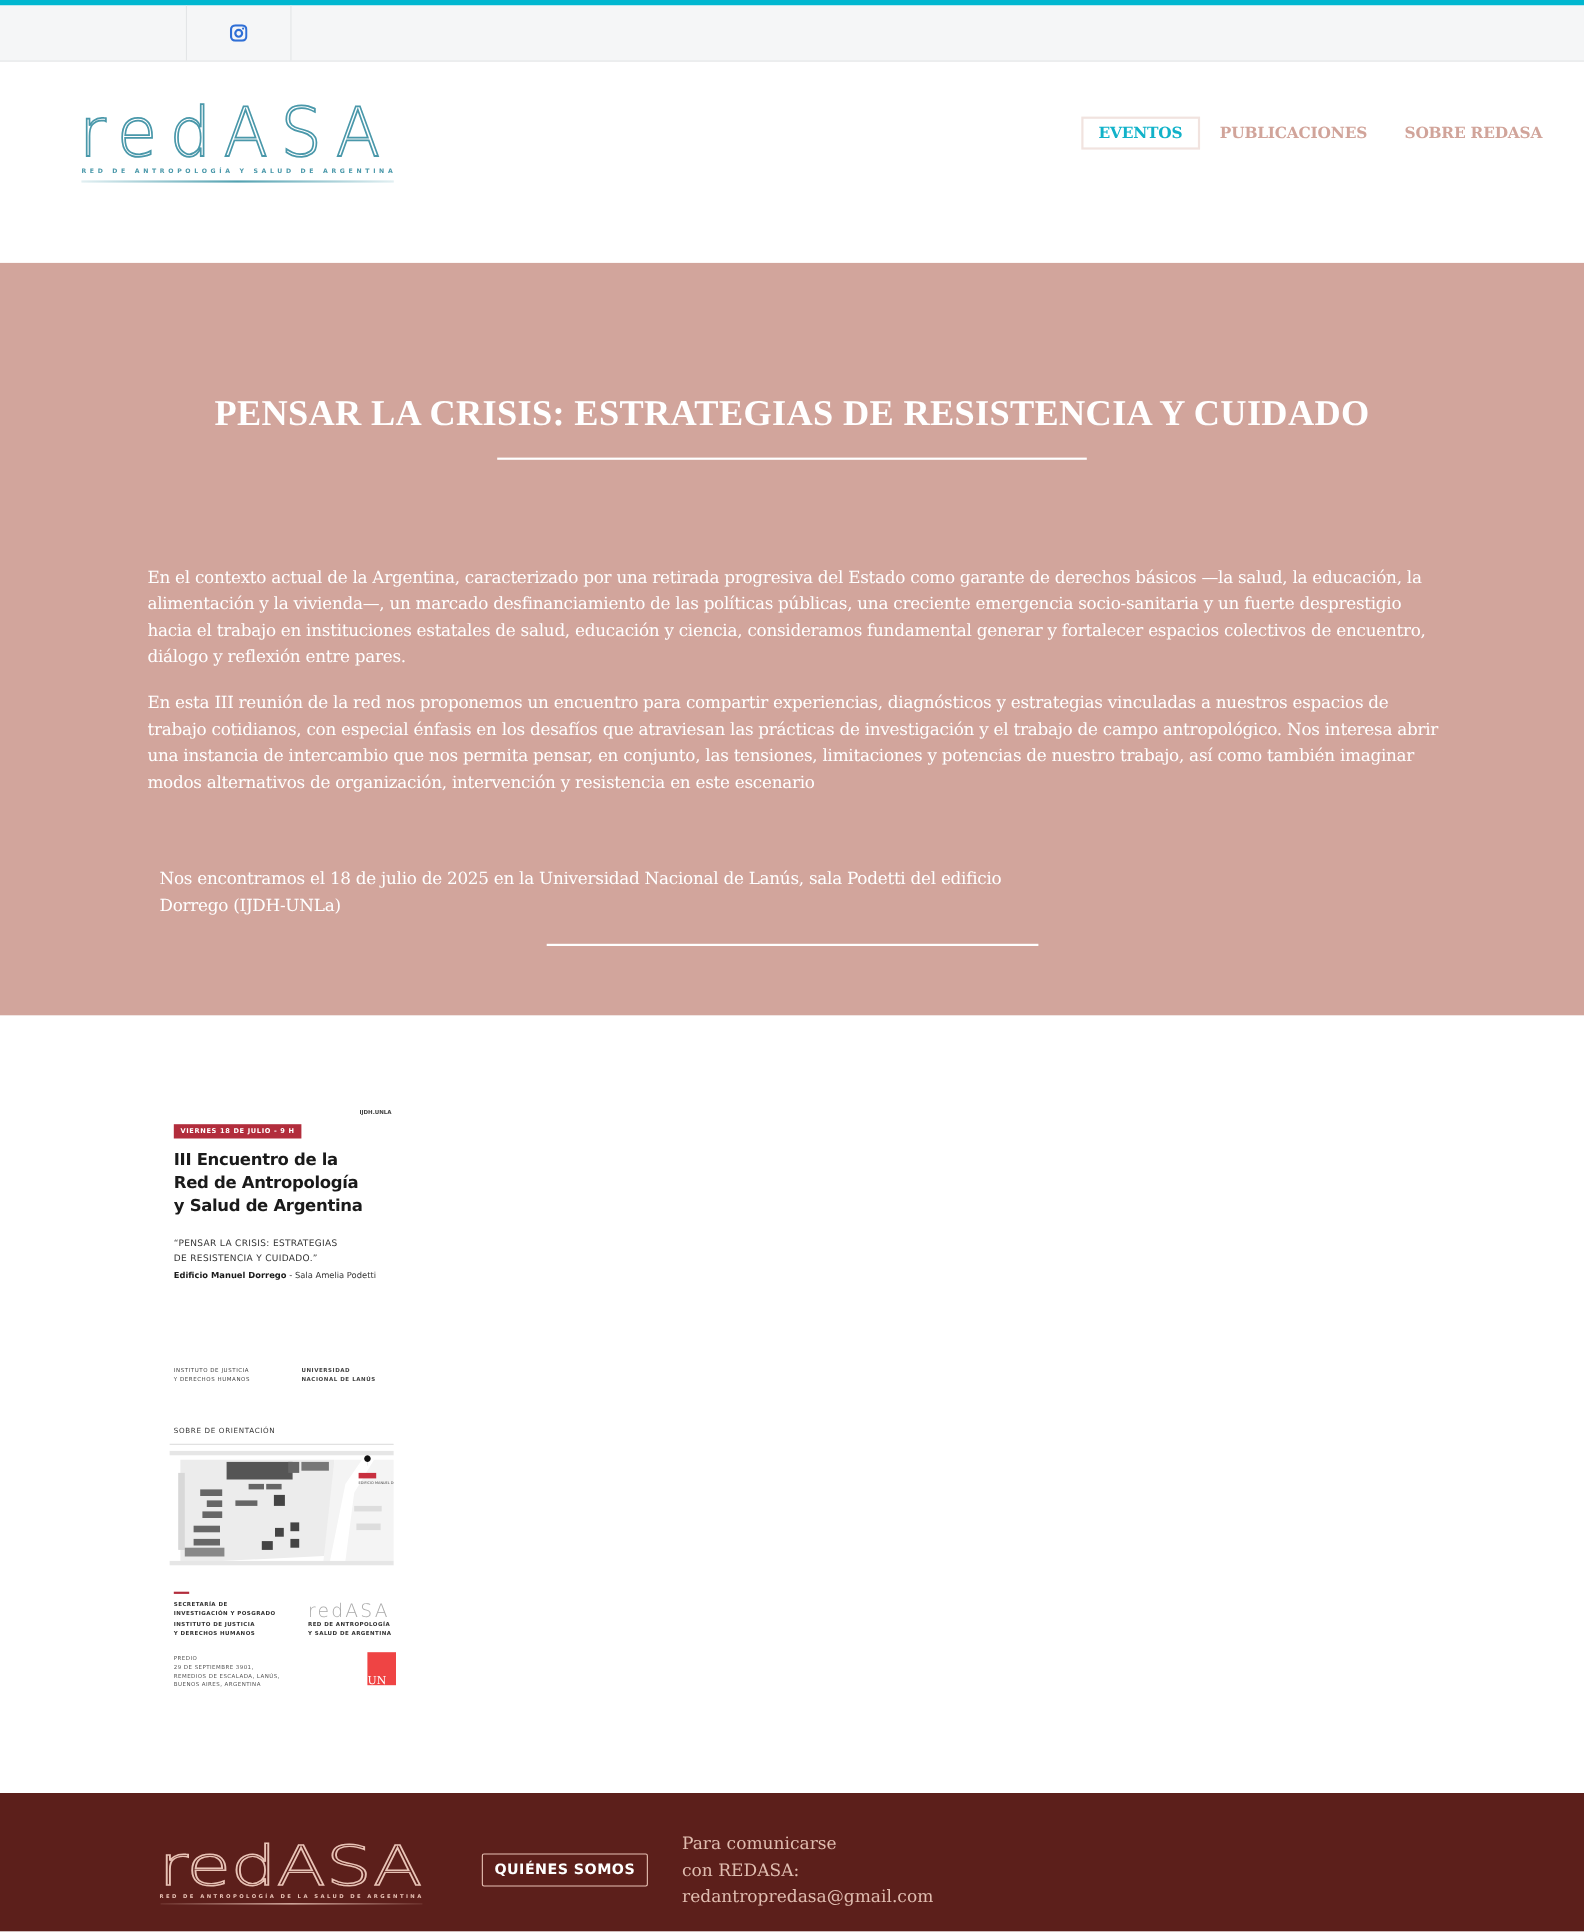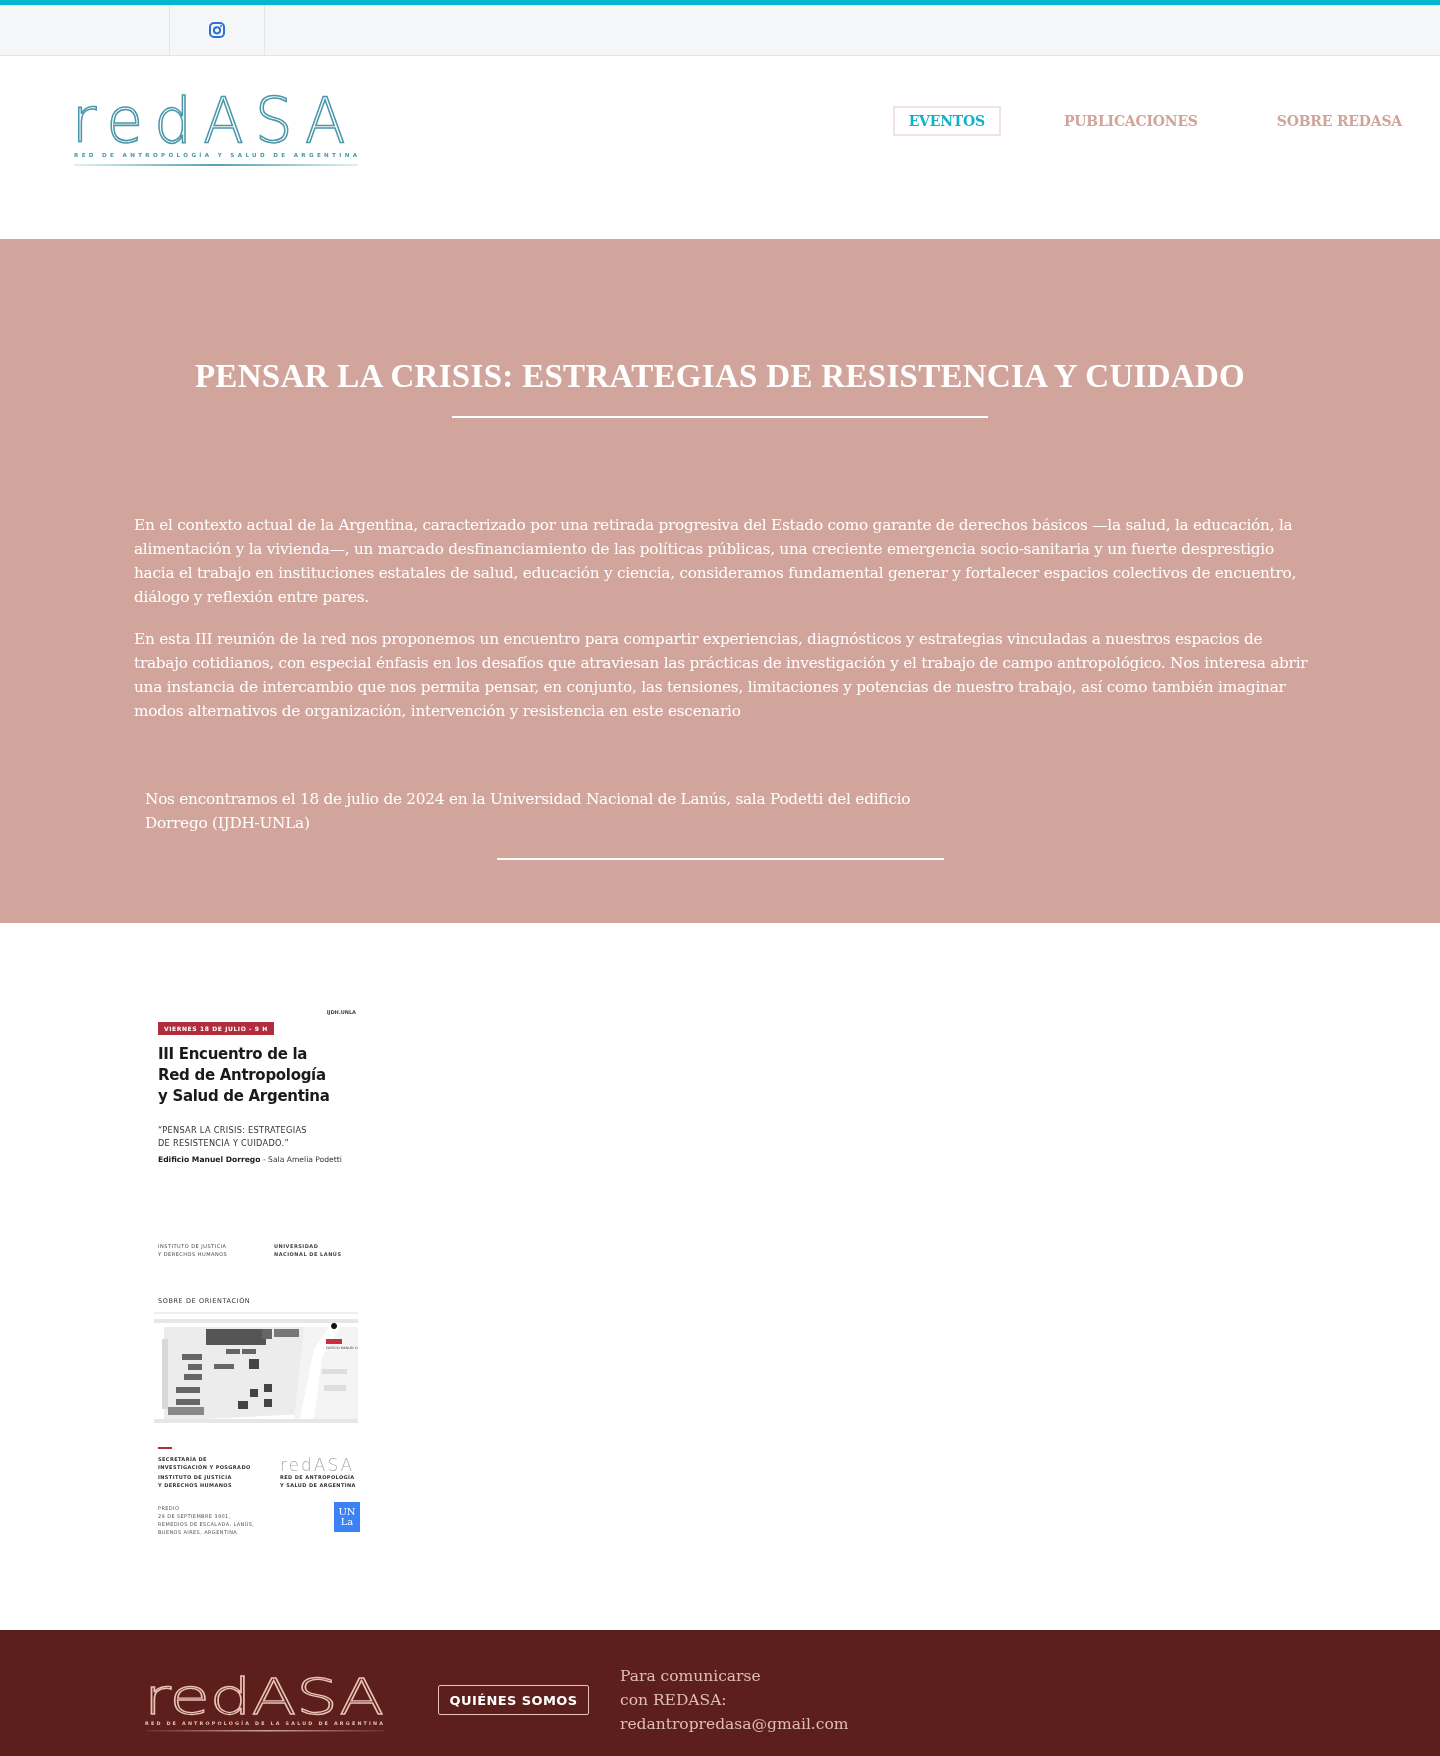--- a/index.html
+++ b/index.html
@@ -6,21 +6,21 @@
     html, body { width: 1440px; background: #ffffff; }
     body { font-family: "DejaVu Serif", serif; color: #333; }
 
     .accent-bar { height: 5px; background: #00b7d0; }
     .topbar { height: 51px; background: #f5f6f7; border-bottom: 1px solid #e3e5e7; display: flex; }
     .topbar-spacer { width: 169px; }
     .social-cell { width: 96px; height: 50px; border-left: 1px solid #e3e5e7; border-right: 1px solid #e3e5e7; display: flex; align-items: center; justify-content: center; cursor: pointer; }
 
     .header { height: 183px; position: relative; }
     .logo { position: absolute; left: 72px; top: 28px; width: 290px; height: 130px; display: block; }
-    .nav { position: absolute; right: 22px; top: 50px; display: flex; align-items: center; gap: 45px; }
+    .nav { position: absolute; right: 22px; top: 50px; display: flex; align-items: center; }
     .nav-item { font-family: "DejaVu Serif", serif; font-weight: bold; font-size: 14px; color: #d1a49a; padding: 6px 16px; margin-left: 2px; cursor: pointer; letter-spacing: -0.2px; text-decoration: none; }
     .nav-item.active { color: #11b2c9; border: 2px solid #f1e3df; padding: 5px 14px; }
 
     .hero { background: #d2a59c; height: 684px; position: relative; color: #ffffff; }
     .hero-kicker { position: absolute; top: 84px; left: 0; right: 0; text-align: center; font-family: "Liberation Serif", serif; font-weight: bold; font-size: 17px; letter-spacing: 0.1px; }
     .hero-title { position: absolute; top: 119px; left: 0; right: 0; text-align: center; font-family: "Liberation Serif", serif; font-weight: bold; font-size: 33px; letter-spacing: 0.3px; }
     .hero-rule1 { position: absolute; top: 177px; left: 452px; width: 536px; height: 2px; background: #ffffff; }
     .hero-body { position: absolute; top: 274px; left: 134px; width: 1180px; font-family: "DejaVu Serif", serif; font-size: 15.3px; line-height: 24px; letter-spacing: -0.25px; }
     .hero-body p { margin-bottom: 18px; }
     .hero-venue { position: absolute; top: 548px; left: 145px; width: 790px; font-family: "DejaVu Serif", serif; font-size: 15.3px; line-height: 24px; letter-spacing: -0.25px; }
@@ -33,21 +33,21 @@
     .p-title { position: absolute; left: 6px; top: 37px; width: 200px; font-size: 15px; font-weight: bold; line-height: 21px; letter-spacing: -0.3px; }
     .p-sub { position: absolute; left: 6px; top: 117px; font-size: 8.2px; line-height: 13px; letter-spacing: 0.3px; color: #333; }
     .p-place { position: absolute; left: 6px; top: 148px; font-size: 7.6px; color: #333; }
     .p-place b { color: #1a1a1a; }
     .p-inst { position: absolute; top: 235px; font-size: 5px; line-height: 8px; letter-spacing: 0.5px; color: #444; }
     .p-plano-label { position: absolute; left: 6px; top: 290px; font-size: 6.5px; letter-spacing: 0.6px; color: #333; }
     .p-map { position: absolute; left: 2px; top: 302px; width: 204px; height: 120px; }
     .p-redline { position: absolute; left: 6px; top: 440px; width: 14px; height: 2px; background: #b22d3c; }
     .p-foot { position: absolute; font-size: 5px; line-height: 8px; letter-spacing: 0.4px; color: #333; font-weight: bold; }
     .p-addr { position: absolute; left: 6px; top: 497px; font-size: 5px; line-height: 8px; letter-spacing: 0.4px; color: #555; }
-    .p-unla { position: absolute; right: 2px; top: 495px; width: 26px; height: 30px; background: #3b82f6; color: #fff; font-family: "DejaVu Serif", serif; font-size: 10px; line-height: 10px; text-align: center; padding-top: 5px; }
+    .p-unla { position: absolute; right: 2px; top: 495px; width: 26px; height: 30px; background: #ef4444; color: #fff; font-family: "DejaVu Serif", serif; font-size: 10px; line-height: 10px; padding-top: 22px; }
     .p-minilogo { position: absolute; left: 128px; top: 448px; font-family: "DejaVu Sans", sans-serif; font-weight: 200; font-size: 17px; color: #aaa; letter-spacing: 2px; }
 
     .footer { height: 126px; background: #5c1f1b; position: relative; color: #e8c2b5; }
     .f-logo { position: absolute; left: 144px; top: 40px; width: 245px; height: 66px; }
     .f-btn { position: absolute; left: 438px; top: 55px; width: 151px; height: 30px; border: 1px solid #e8c2b5; border-radius: 2px; background: transparent; color: #ffffff; font-family: "DejaVu Sans", sans-serif; font-size: 13px; letter-spacing: 0.4px; cursor: pointer; font-weight: bold; }
     .f-contact { position: absolute; left: 620px; top: 34px; font-family: "DejaVu Serif", serif; font-size: 15.5px; line-height: 24px; color: #e0bdb0; }
     .f-contact a { color: #e0bdb0; text-decoration: none; }
   </style>
 </head>
 <body>
@@ -86,21 +86,21 @@
   </nav>
 </header>
 
 <section class="hero">
   <h1 class="hero-title">PENSAR LA CRISIS: ESTRATEGIAS DE RESISTENCIA Y CUIDADO</h1>
   <div class="hero-rule1"></div>
   <div class="hero-body">
     <p> En el contexto actual de la Argentina, caracterizado por una retirada progresiva del Estado como garante de derechos básicos —la salud, la educación, la alimentación y la vivienda—, un marcado desfinanciamiento de las políticas públicas, una creciente emergencia socio-sanitaria y un fuerte desprestigio hacia el trabajo en instituciones estatales de salud, educación y ciencia, consideramos fundamental generar y fortalecer espacios colectivos de encuentro, diálogo y reflexión entre pares.</p>
     <p> En esta III reunión de la red nos proponemos un encuentro para compartir experiencias, diagnósticos y estrategias vinculadas a nuestros espacios de trabajo cotidianos, con especial énfasis en los desafíos que atraviesan las prácticas de investigación y el trabajo de campo antropológico. Nos interesa abrir una instancia de intercambio que nos permita pensar, en conjunto, las tensiones, limitaciones y potencias de nuestro trabajo, así como también imaginar modos alternativos de organización, intervención y resistencia en este escenario</p>
   </div>
-  <p class="hero-venue">Nos encontramos el 18 de julio de 2024 en la Universidad Nacional de Lanús, sala Podetti del edificio Dorrego (IJDH-UNLa)</p>
+  <p class="hero-venue">Nos encontramos el 18 de julio de 2025 en la Universidad Nacional de Lanús, sala Podetti del edificio Dorrego (IJDH-UNLa)</p>
   <div class="hero-rule2"></div>
 </section>
 
 <section class="poster-section">
   <div class="poster">
     <div class="p-url">IJDH.UNLA</div>
     <div class="p-date">VIERNES 18 DE JULIO - 9 H</div>
     <div class="p-title">
       <div>III Encuentro de la</div>
       <div>Red de Antropología</div>

